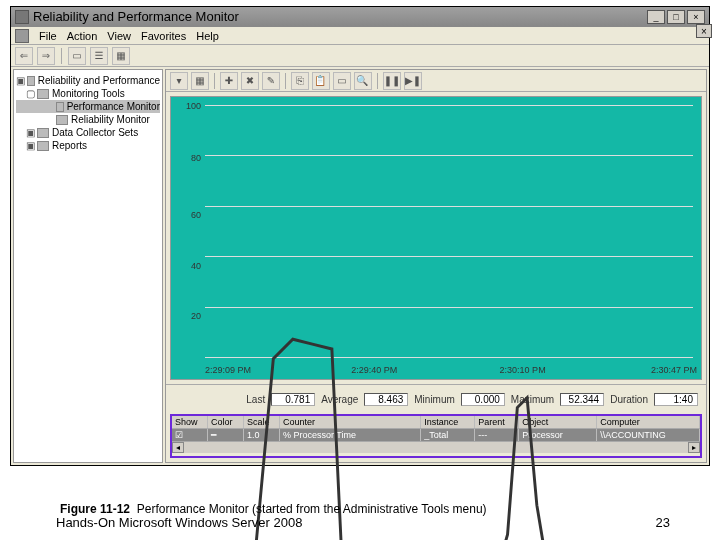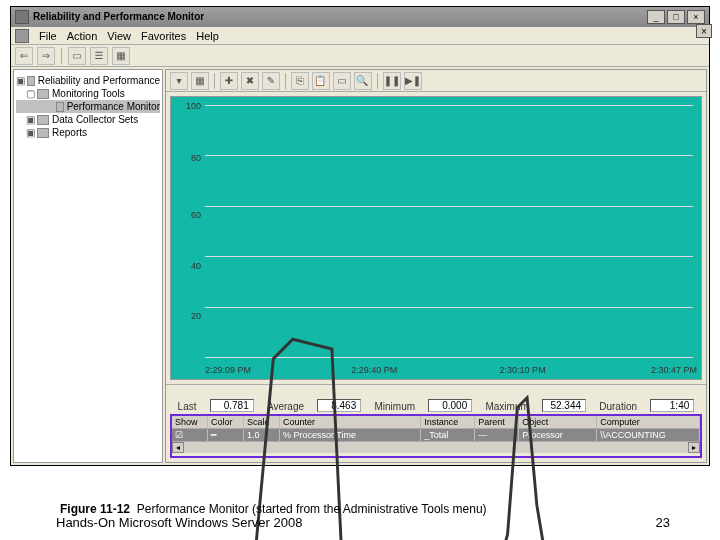--- a/index.html
+++ b/index.html
@@ -1,20 +1,20 @@
 <!DOCTYPE html>
 <html><head>
 <meta charset="utf-8">
 <style>
   * { box-sizing: border-box; margin: 0; padding: 0; }
   body { font-family: Tahoma, Arial, sans-serif; font-size: 10px; background: #fff; width: 720px; height: 540px; position: relative; }
   .outer { width: 700px; height: 460px; margin: 6px auto 0; border: 1px solid #000; background: #ece9d8; }
   .titlebar { height: 20px; background: linear-gradient(#a0a0a0,#888); color: #000; display: flex; align-items: center; padding: 0 4px; border-bottom: 1px solid #888; }
   .titlebar .ico { width: 14px; height: 14px; background: #777; margin-right: 4px; border: 1px solid #555; }
-  .titlebar .t { font-weight: bold; font-size: 10px; flex: 1; }
+  .titlebar .t { font-weight: normal; font-size: 13px; flex: 1; }
   .winbtns { display: flex; gap: 2px; }
   .winbtn { width: 18px; height: 14px; background: #d4d0c8; border: 1px solid #555; display: flex; align-items: center; justify-content: center; font-size: 9px; }
   .menubar { height: 18px; background: #ece9d8; display: flex; align-items: center; padding: 0 4px; gap: 10px; border-bottom: 1px solid #aaa; font-size: 11px; }
   .menubar .micon { width: 14px; height: 14px; background: #999; border: 1px solid #666; }
   .toolbar { height: 22px; background: #ece9d8; display: flex; align-items: center; padding: 0 4px; gap: 4px; border-bottom: 1px solid #aaa; }
   .tbtn { width: 18px; height: 18px; border: 1px solid #bbb; background: #e8e4d8; display: flex; align-items: center; justify-content: center; font-size: 10px; color: #555; }
   .sep { width: 1px; height: 16px; background: #aaa; margin: 0 2px; }
   .body { display: flex; height: calc(100% - 60px); }
   .tree { width: 150px; background: #fff; border: 1px solid #999; margin: 2px; padding: 4px 2px; font-size: 10px; }
   .tree-item { display: flex; align-items: center; gap: 3px; padding: 1px 0 1px 0; white-space: nowrap; }
@@ -24,21 +24,21 @@
   .tree-item .tico { width: 12px; height: 10px; background: #bbb; border: 1px solid #888; }
   .tree-item.sel { background: #c0c0c0; }
   .main { flex: 1; display: flex; flex-direction: column; margin: 2px 2px 2px 0; border: 1px solid #999; background: #ece9d8; position: relative; }
   .main-tb { height: 22px; display: flex; align-items: center; gap: 3px; padding: 0 4px; border-bottom: 1px solid #aaa; background: #ece9d8; }
   .chartwrap { flex: 1; background: #14b8a6; margin: 4px; border: 1px solid #999; position: relative; }
   .grid { position: absolute; left: 34px; top: 8px; right: 8px; bottom: 22px; }
   .grid-line { position: absolute; left: 0; right: 0; height: 1px; background: #ddd; }
   .ylab { position: absolute; left: 0; width: 30px; text-align: right; font-size: 9px; color: #333; }
   .xlab { position: absolute; bottom: 4px; font-size: 9px; color: #333; }
   svg.series { position: absolute; left: 34px; top: 8px; right: 8px; bottom: 22px; }
-  .stats { height: 30px; display: flex; justify-content: flex-end; align-items: center; gap: 6px; padding: 2px 8px; font-size: 10px; background: #ece9d8; border-top: 1px solid #aaa; flex-wrap: wrap; flex-direction: column; }
+  .stats { height: 30px; display: flex; justify-content: flex-end; align-items: center; gap: 6px; padding: 2px 8px; font-size: 10px; background: #ece9d8; border-top: 1px solid #aaa; flex-wrap: wrap; }
   .stats .lbl { color: #333; }
   .stats .val { background: #fff; border: 1px inset #aaa; padding: 0 4px; min-width: 44px; text-align: right; }
   .countergrid { height: 44px; margin: 0 4px 4px 4px; border: 2px solid #6d28d9; background: #ece9d8; font-size: 9px; display: flex; flex-direction: column; }
   .cg-head, .cg-row { display: flex; }
   .cg-head { background: #d4d0c8; border-bottom: 1px solid #aaa; }
   .cg-head div, .cg-row div { border-right: 1px solid #bbb; padding: 1px 3px; overflow: hidden; white-space: nowrap; }
   .cg-row.sel { background: #888; color: #fff; }
   .c-show { width: 36px; } .c-color { width: 36px; } .c-scale { width: 36px; }
   .c-counter { flex: 1.4; } .c-inst { width: 54px; } .c-parent { width: 44px; }
   .c-obj { width: 78px; } .c-comp { flex: 1; }
@@ -89,20 +89,24 @@
         </div>
       <div class="tree-item l1">
           <span class="tw">▢</span>
           <span class="tico"></span>
           <span>Monitoring Tools</span>
         </div>
       <div class="tree-item l2 sel">
           <span class="tico"></span>
           <span>Performance Monitor</span>
         </div>
+      <div class="tree-item l2">
+          <span class="tico"></span>
+          <span>Reliability Monitor</span>
+        </div>
       <div class="tree-item l1">
           <span class="tw">▣</span>
           <span class="tico"></span>
           <span>Data Collector Sets</span>
         </div>
       <div class="tree-item l1">
           <span class="tw">▣</span>
           <span class="tico"></span>
           <span>Reports</span>
         </div>

